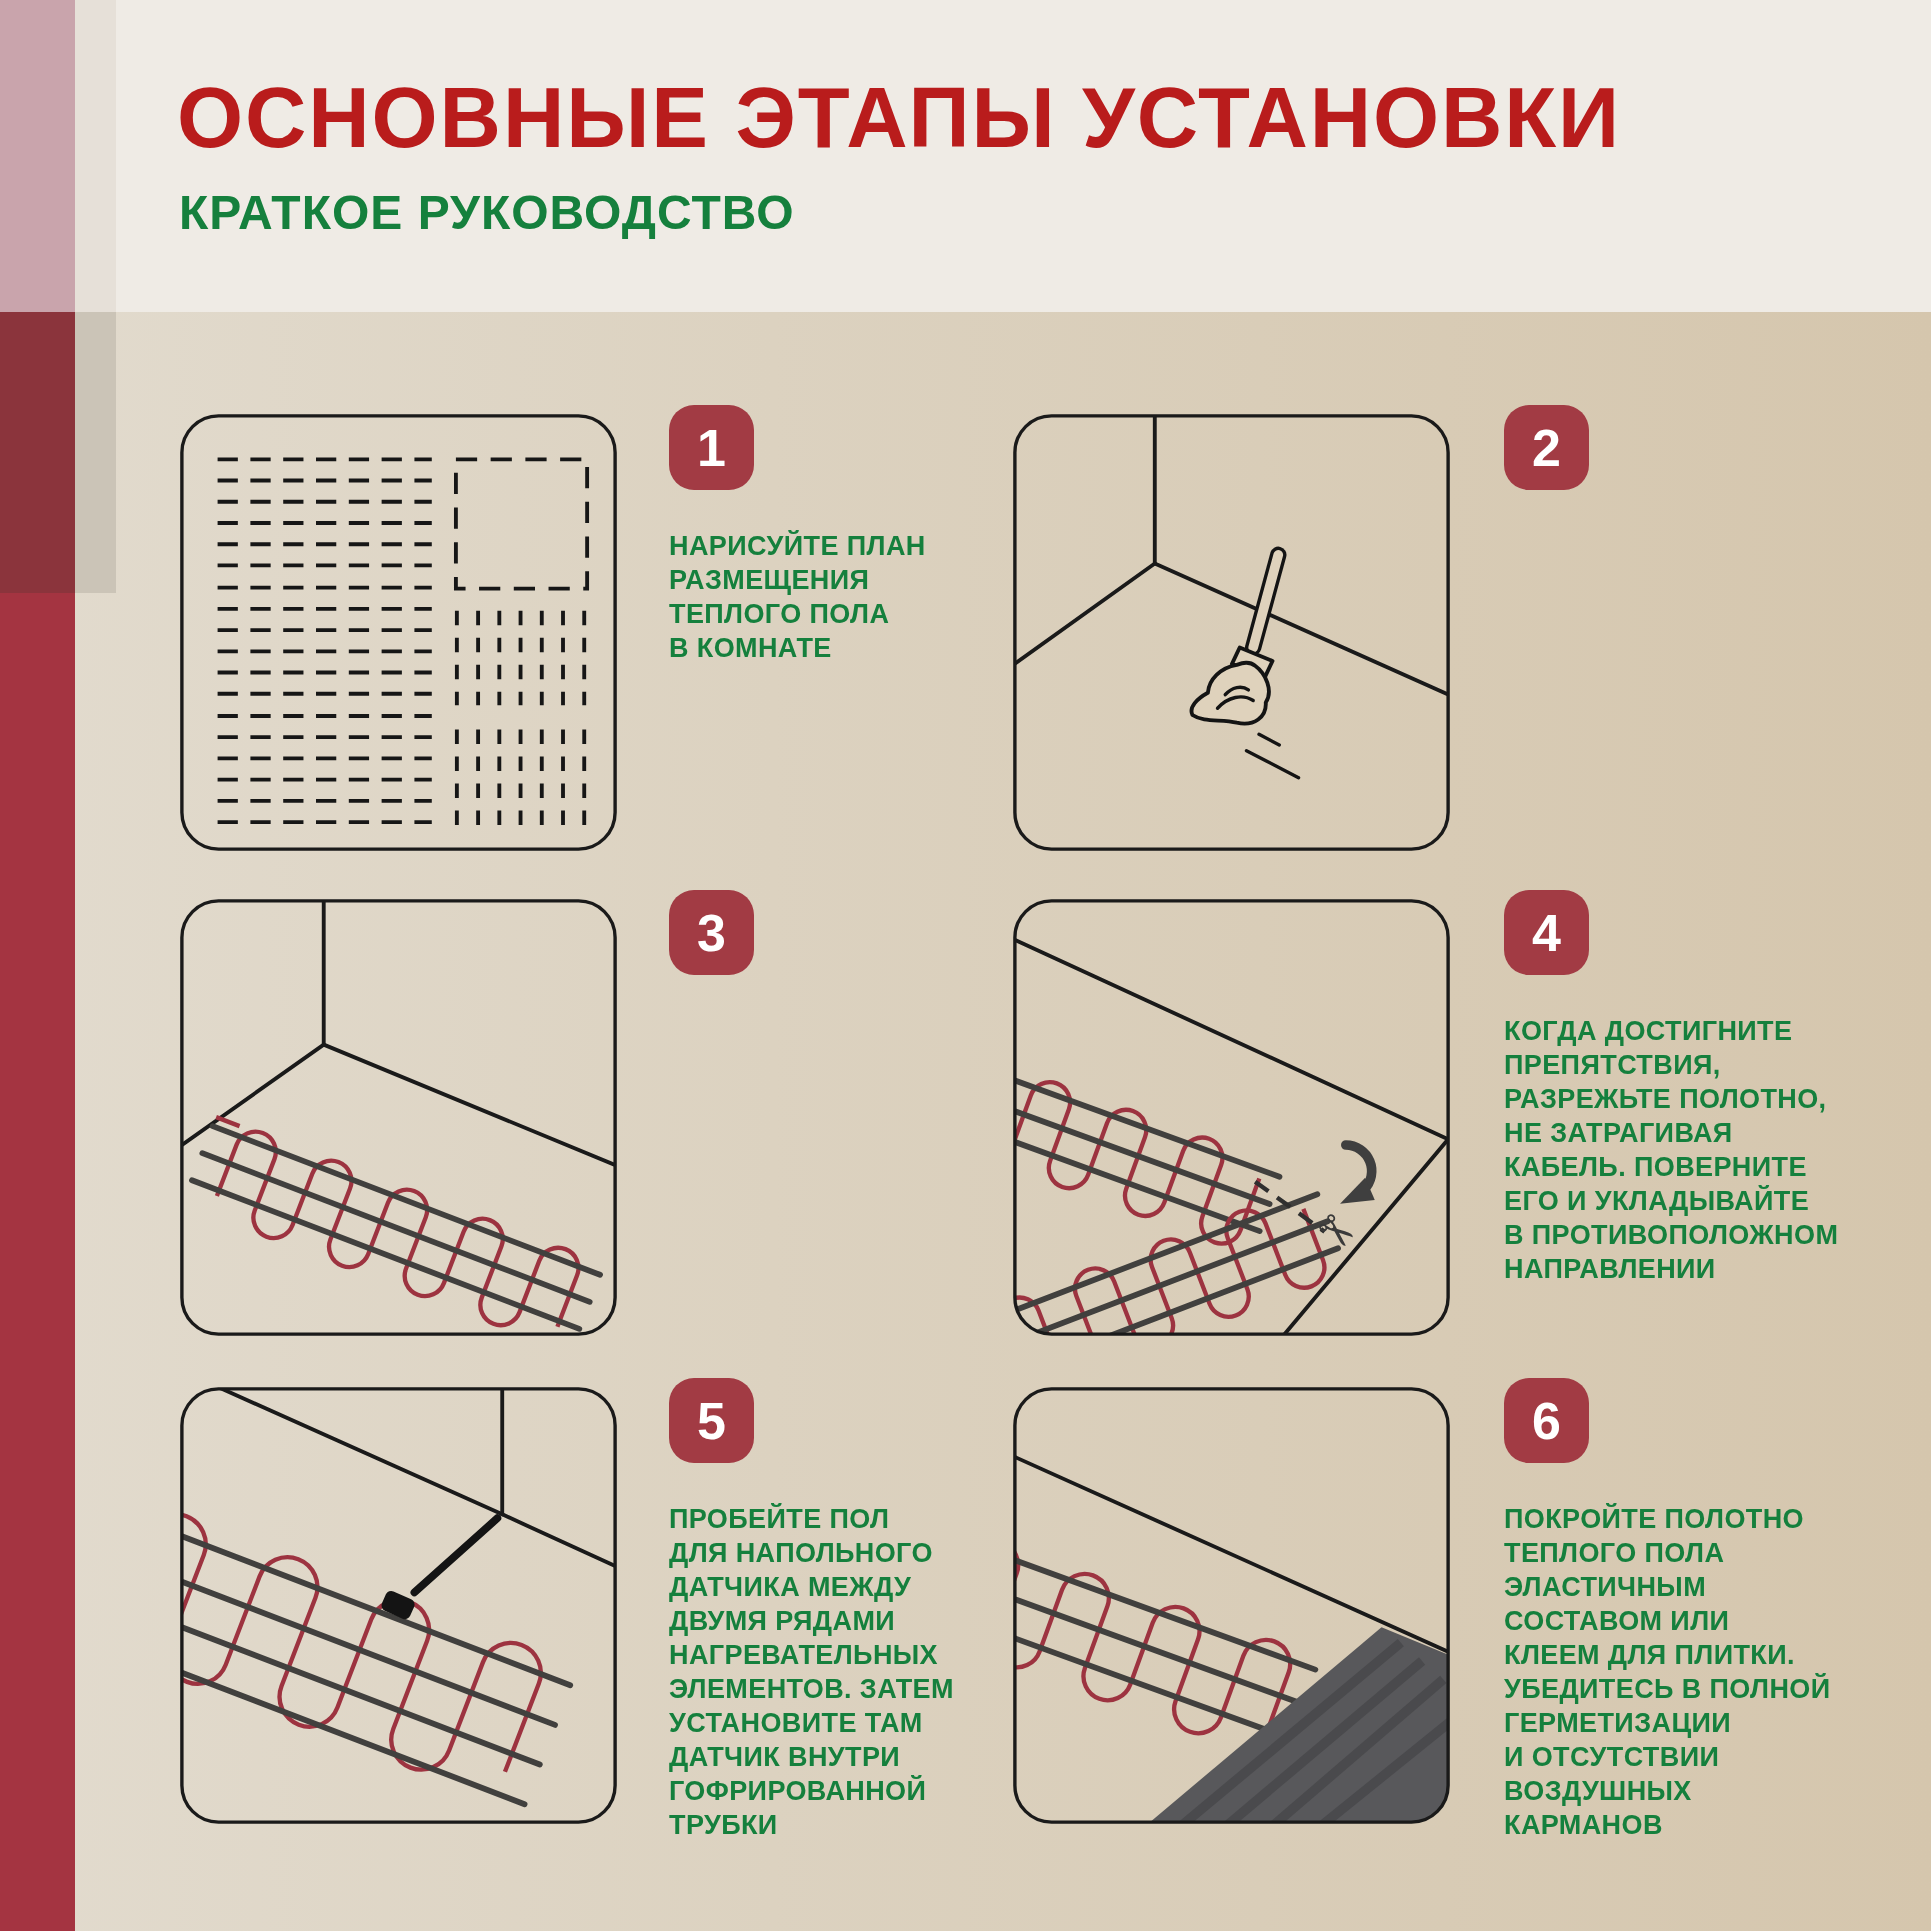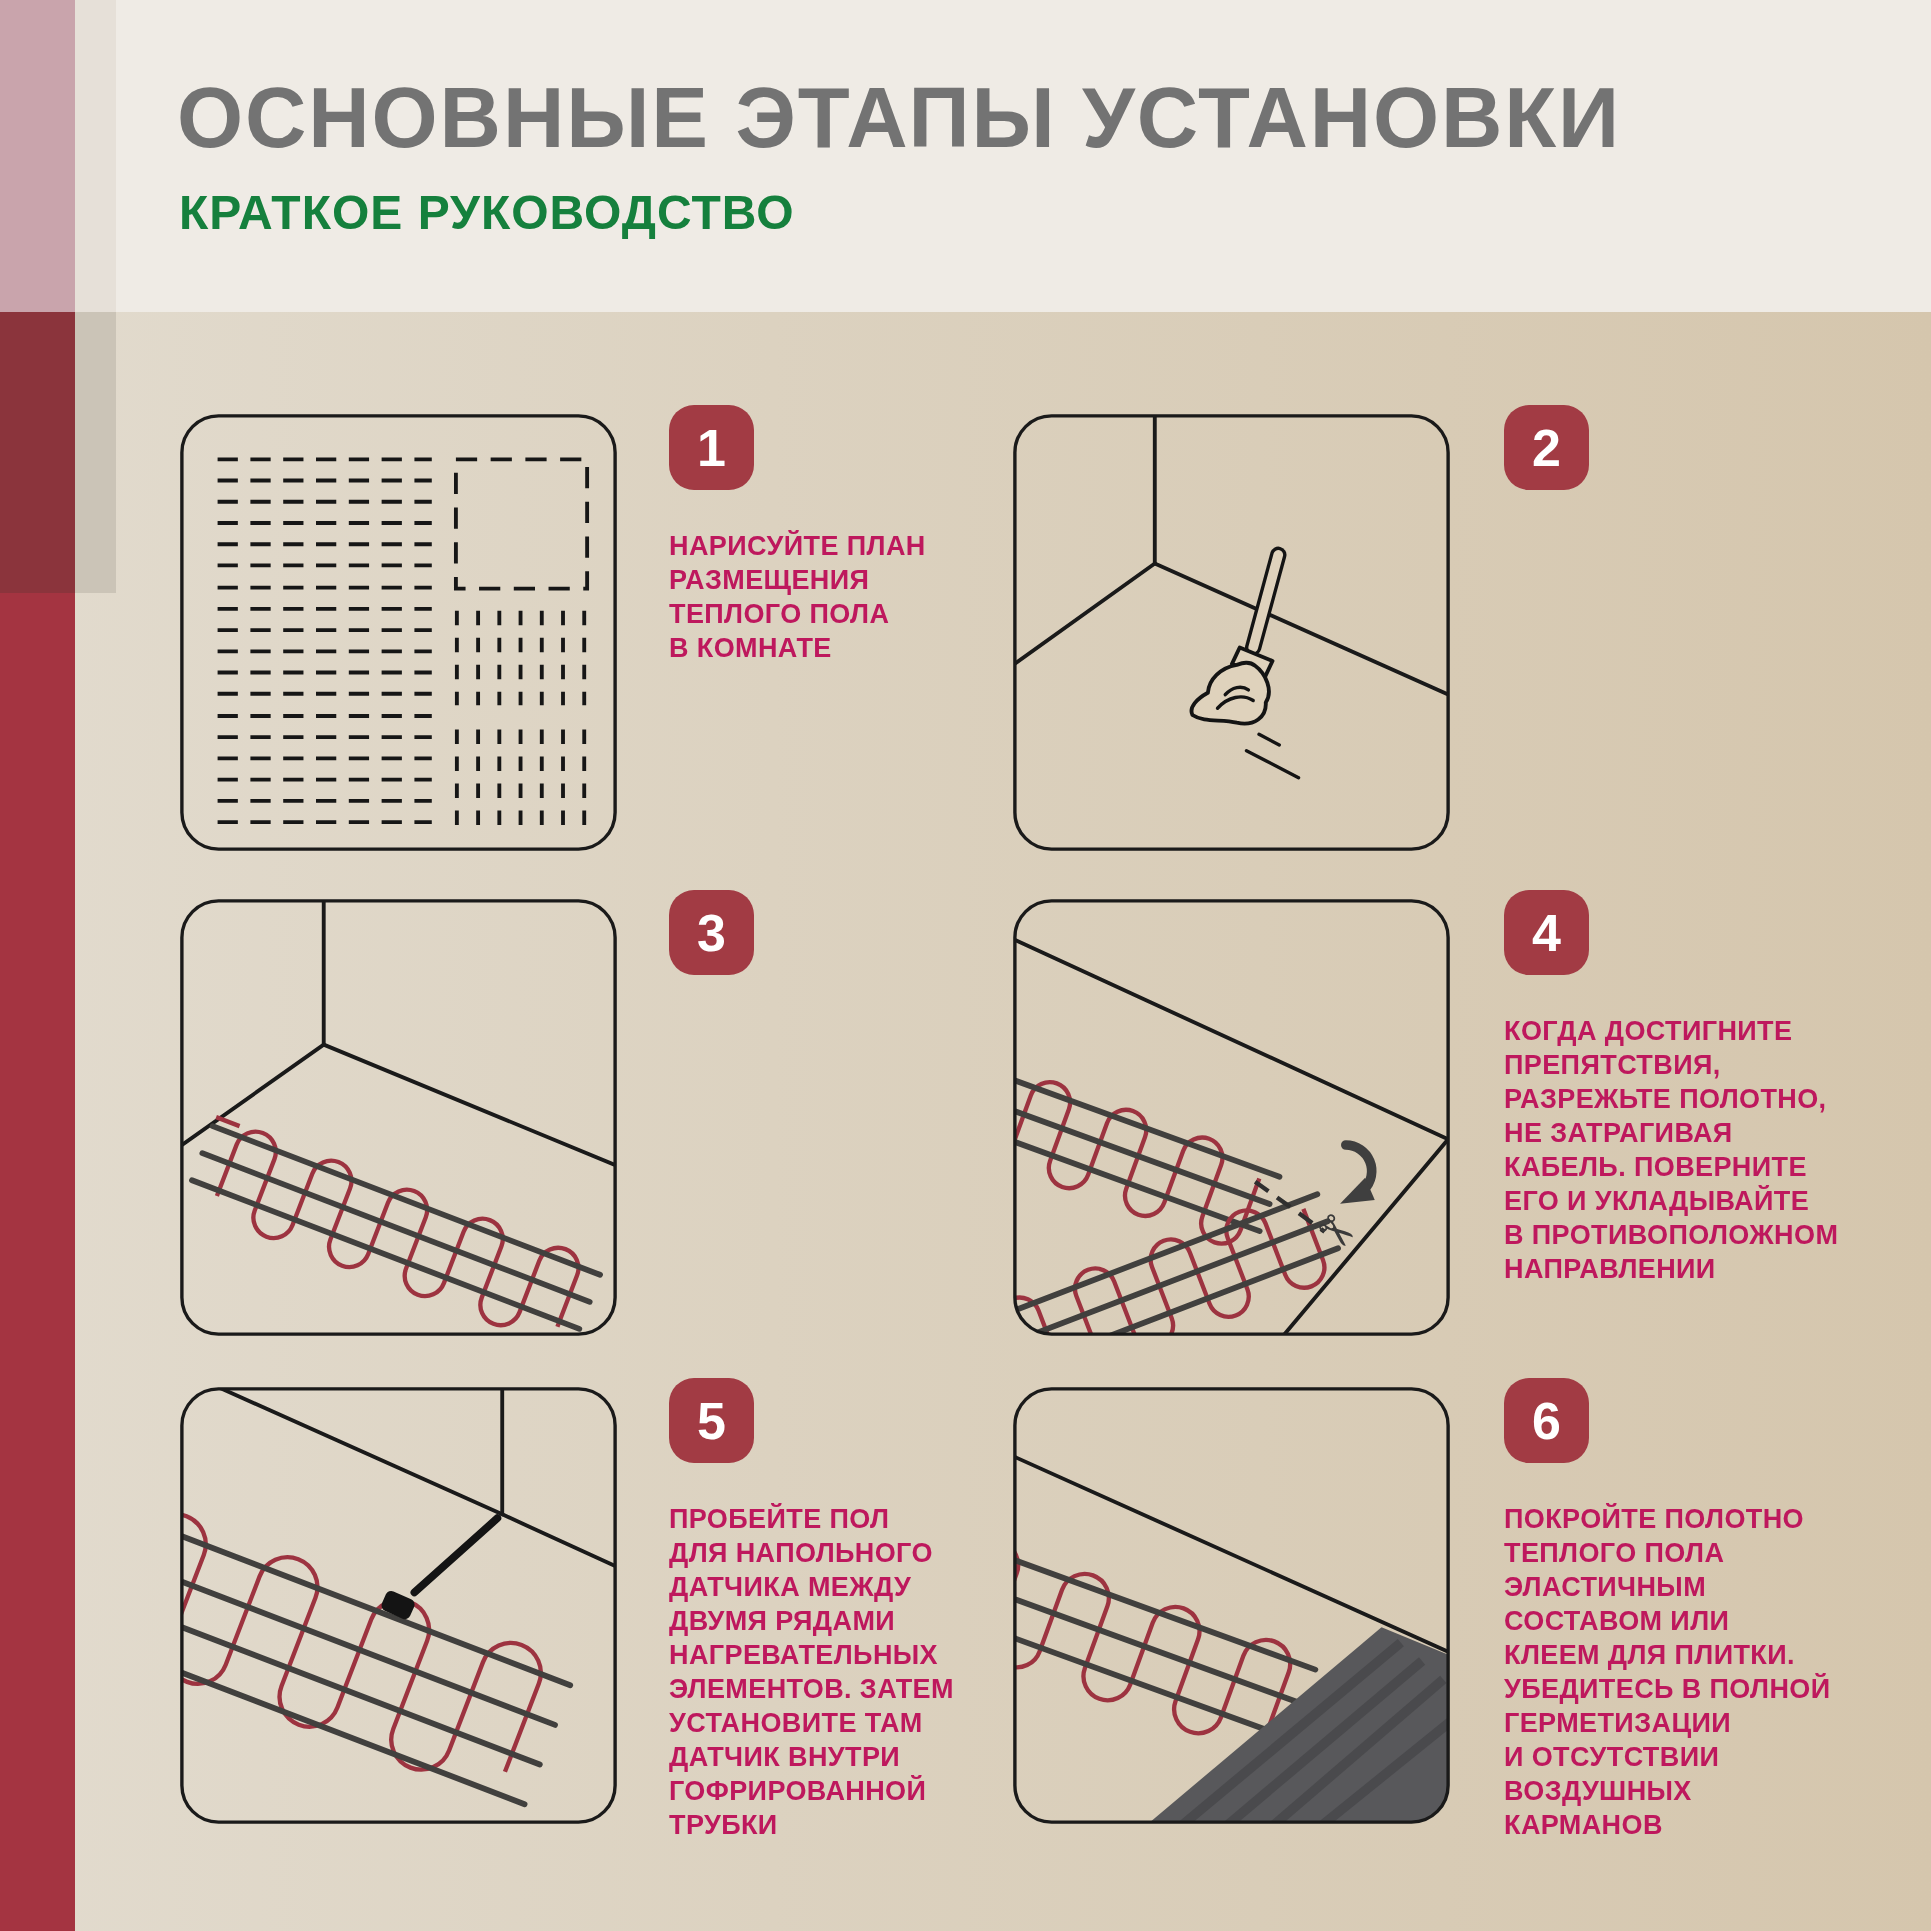--- a/index.html
+++ b/index.html
@@ -17,21 +17,21 @@
   .stripe{position:absolute;}
   .stripe-pink      {left:0;    top:0;     width:75px; height:312px;  background:#C9A4AC;}
   .stripe-lightedge {left:75px; top:0;     width:41px; height:312px;  background:#E6E0D8;}
   .stripe-darkred   {left:0;    top:312px; width:75px; height:281px;  background:#8B343C;}
   .stripe-graybeige {left:75px; top:312px; width:41px; height:281px;  background:#CBC4B7;}
   .stripe-red       {left:0;    top:593px; width:75px; height:1338px; background:#A43441;}
   
   .title{
     position:absolute;left:177px;top:75px;margin:0;
     font-size:85px;line-height:1;font-weight:bold;letter-spacing:1.9px;
-    color:#737373;white-space:nowrap;
+    color:#b91c1c;white-space:nowrap;
   }
   .subtitle{
     position:absolute;left:179px;top:189px;margin:0;
     font-size:48px;line-height:1;font-weight:bold;letter-spacing:1px;
     color:#15803d;white-space:nowrap;
   }
   
   .step{position:absolute;width:927px;height:502px;}
   .col-left {left:179px;}
   .col-right{left:1012px;}
@@ -43,21 +43,21 @@
   .side{position:absolute;left:490px;top:-7.7px;width:359px;}
   .col-right .side{left:492px;width:378px;}
   .badge{
     width:85px;height:85px;border-radius:25px;background:#A23B44;
     display:flex;align-items:center;justify-content:center;
     color:#FFFFFF;font-size:52px;font-weight:bold;
   }
   .step-text{
     margin:39px 0 0 0;
     font-size:27px;line-height:34px;font-weight:bold;letter-spacing:0.4px;
-    color:#be185d;white-space:pre-line;
+    color:#15803d;white-space:pre-line;
   }
   
   .pnl  {fill:none;stroke:#1A1A1A;stroke-width:3.5;}
   .wall {fill:none;stroke:#1A1A1A;stroke-width:4;stroke-linecap:round;}
   .dash {stroke:#161616;stroke-width:4;fill:none;}
   .cable{fill:none;stroke:#9D3340;stroke-width:4.5;}
   .mesh {fill:none;stroke:#41403E;stroke-width:6;stroke-linecap:round;}
 </style>
 </head>
 <body>

